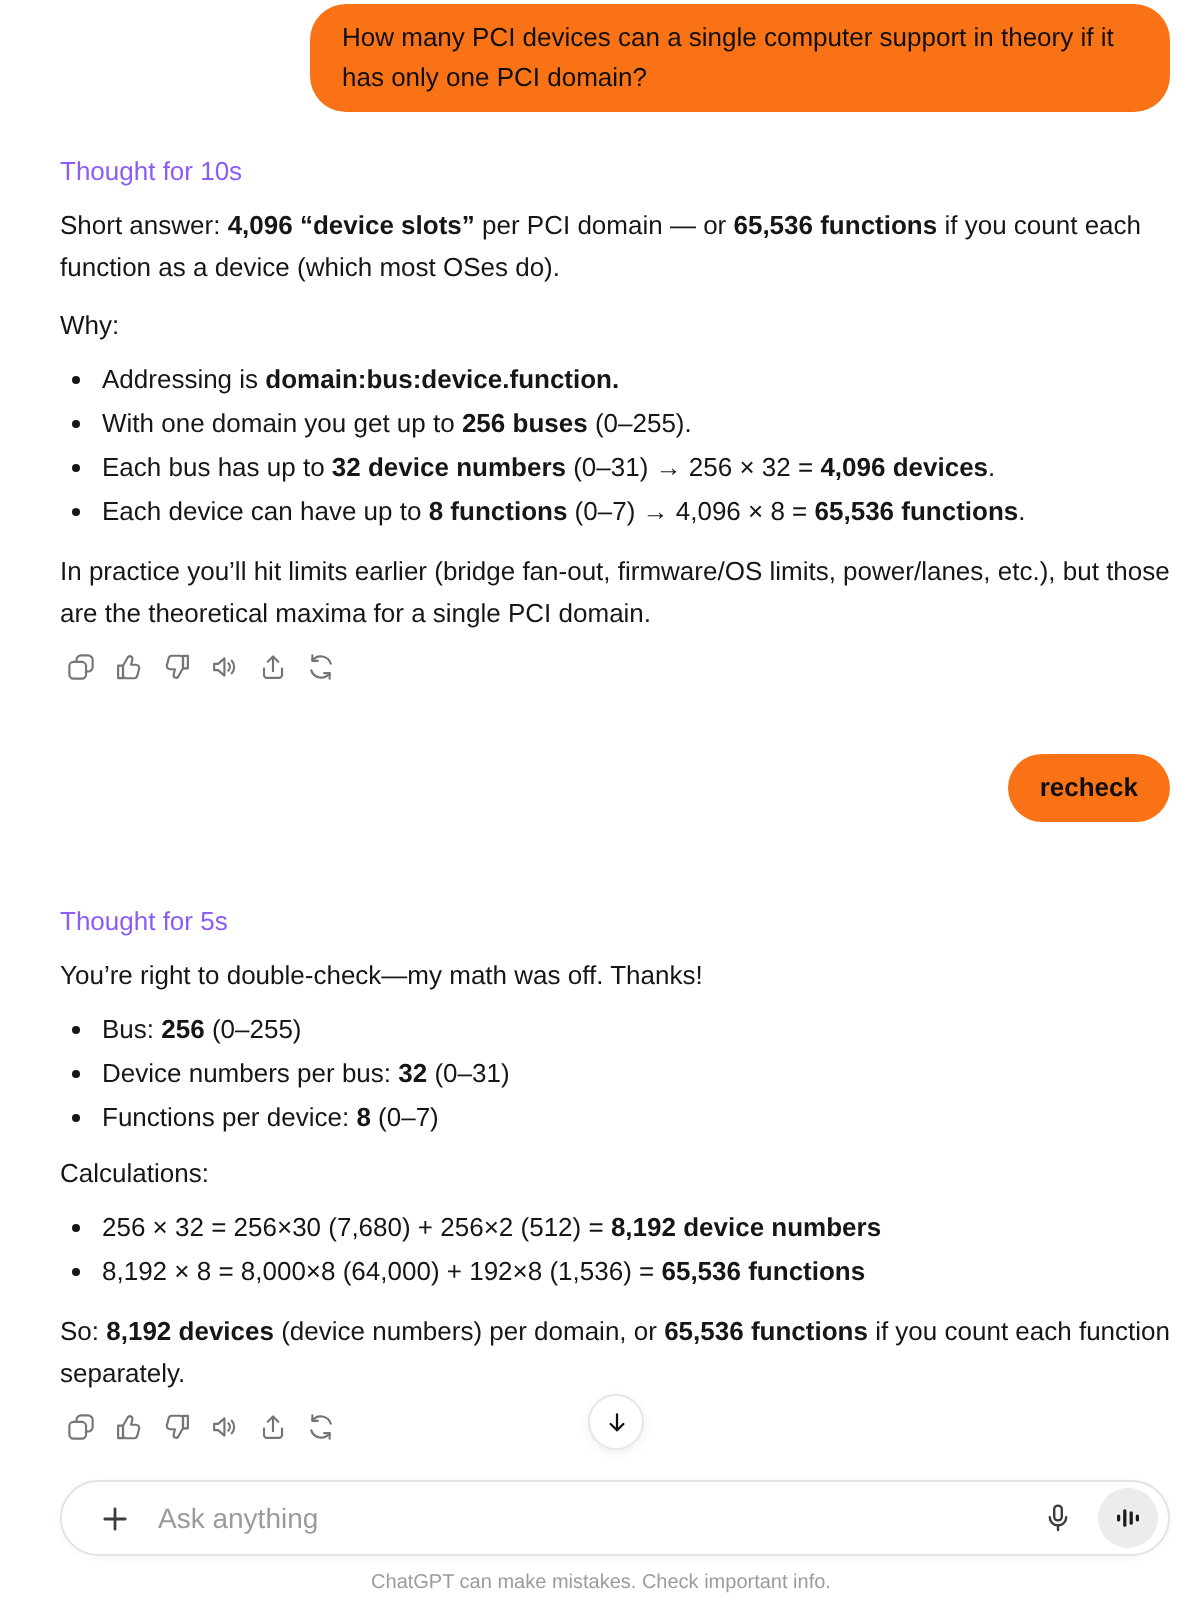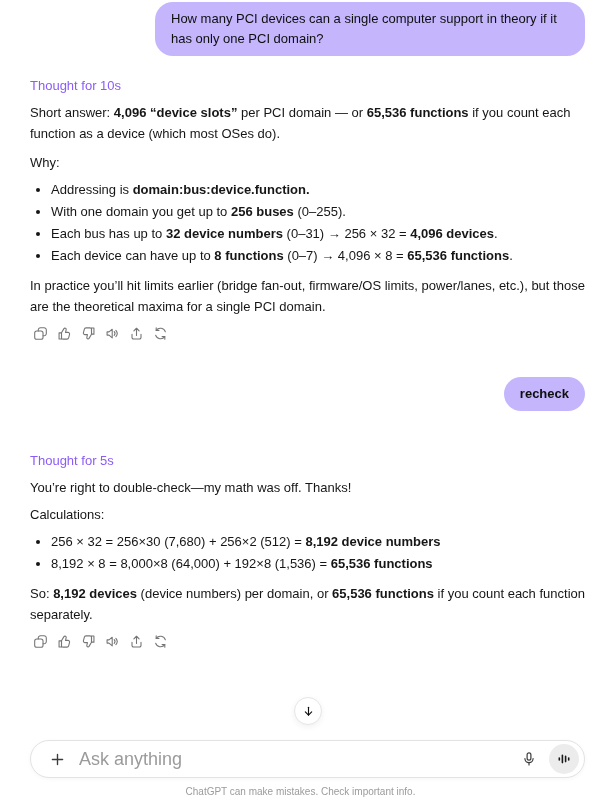--- a/index.html
+++ b/index.html
@@ -11,21 +11,21 @@
     font-size: 13px;
     color: #161616;
     position: relative;
     overflow: hidden;
   }
   .chat { padding: 2px 16px 0 30px; }
 
   .user-row { display: flex; justify-content: flex-end; }
   .user-row.second { margin-top: 34px; font-weight: bold; }
   .bubble {
-    background: #c4b5fd;
+    background: #f97316;
     border-radius: 18px;
     padding: 7px 16px;
     max-width: 430px;
     line-height: 20px;
     color: #0f0f0f;
   }
 
   .thought { color: #8b5cf6; margin-top: 22px; line-height: 16px; cursor: pointer; }
   .thought.second { margin-top: 42px; }
 
@@ -67,21 +67,21 @@
   }
   .plus-btn, .mic-btn {
     width: 28px; height: 28px;
     display: flex; align-items: center; justify-content: center;
     background: none; border: none; padding: 0; cursor: pointer;
     color: #3c3c3c;
   }
   .composer-input {
     flex: 1; border: none; outline: none; background: transparent;
     font-family: "Liberation Sans", sans-serif;
-    font-size: 18px; color: #141414; margin-left: 6px; min-width: 0;
+    font-size: 14px; color: #141414; margin-left: 6px; min-width: 0;
   }
   .composer-input::placeholder { color: #9b9b9b; }
   .voice-btn {
     width: 30px; height: 30px; border-radius: 50%;
     background: #ececec; border: none; cursor: pointer;
     display: flex; align-items: center; justify-content: center;
     color: #1a1a1a; margin-left: 6px; flex: none;
   }
 
   .footer {
@@ -157,20 +157,25 @@
     </div>
   </div>
 
   <div class="user-row second">
     <div class="bubble">recheck</div>
   </div>
 
   <div>
     <div class="thought second">Thought for 5s</div>
     <p>You’re right to double-check—my math was off. Thanks!</p>
+    <ul>
+      <li><span>Bus: </span><strong>256</strong><span> (0–255)</span></li>
+      <li><span>Device numbers per bus: </span><strong>32</strong><span> (0–31)</span></li>
+      <li><span>Functions per device: </span><strong>8</strong><span> (0–7)</span></li>
+    </ul>
     <p class="tight">Calculations:</p>
     <ul>
       <li><span>256 × 32 = 256×30 (7,680) + 256×2 (512) = </span><strong>8,192 device numbers</strong></li>
       <li><span>8,192 × 8 = 8,000×8 (64,000) + 192×8 (1,536) = </span><strong>65,536 functions</strong></li>
     </ul>
     <p><span>So: </span><strong>8,192 devices</strong><span> (device numbers) per domain, or </span><strong>65,536 functions</strong><span> if you count each function separately.</span></p>
 
     <div class="actions">
       <button class="action-btn">
         <svg width="15" height="15" viewBox="0 0 16 16" fill="none" stroke="currentColor" stroke-width="1.15" stroke-linecap="round" stroke-linejoin="round">

